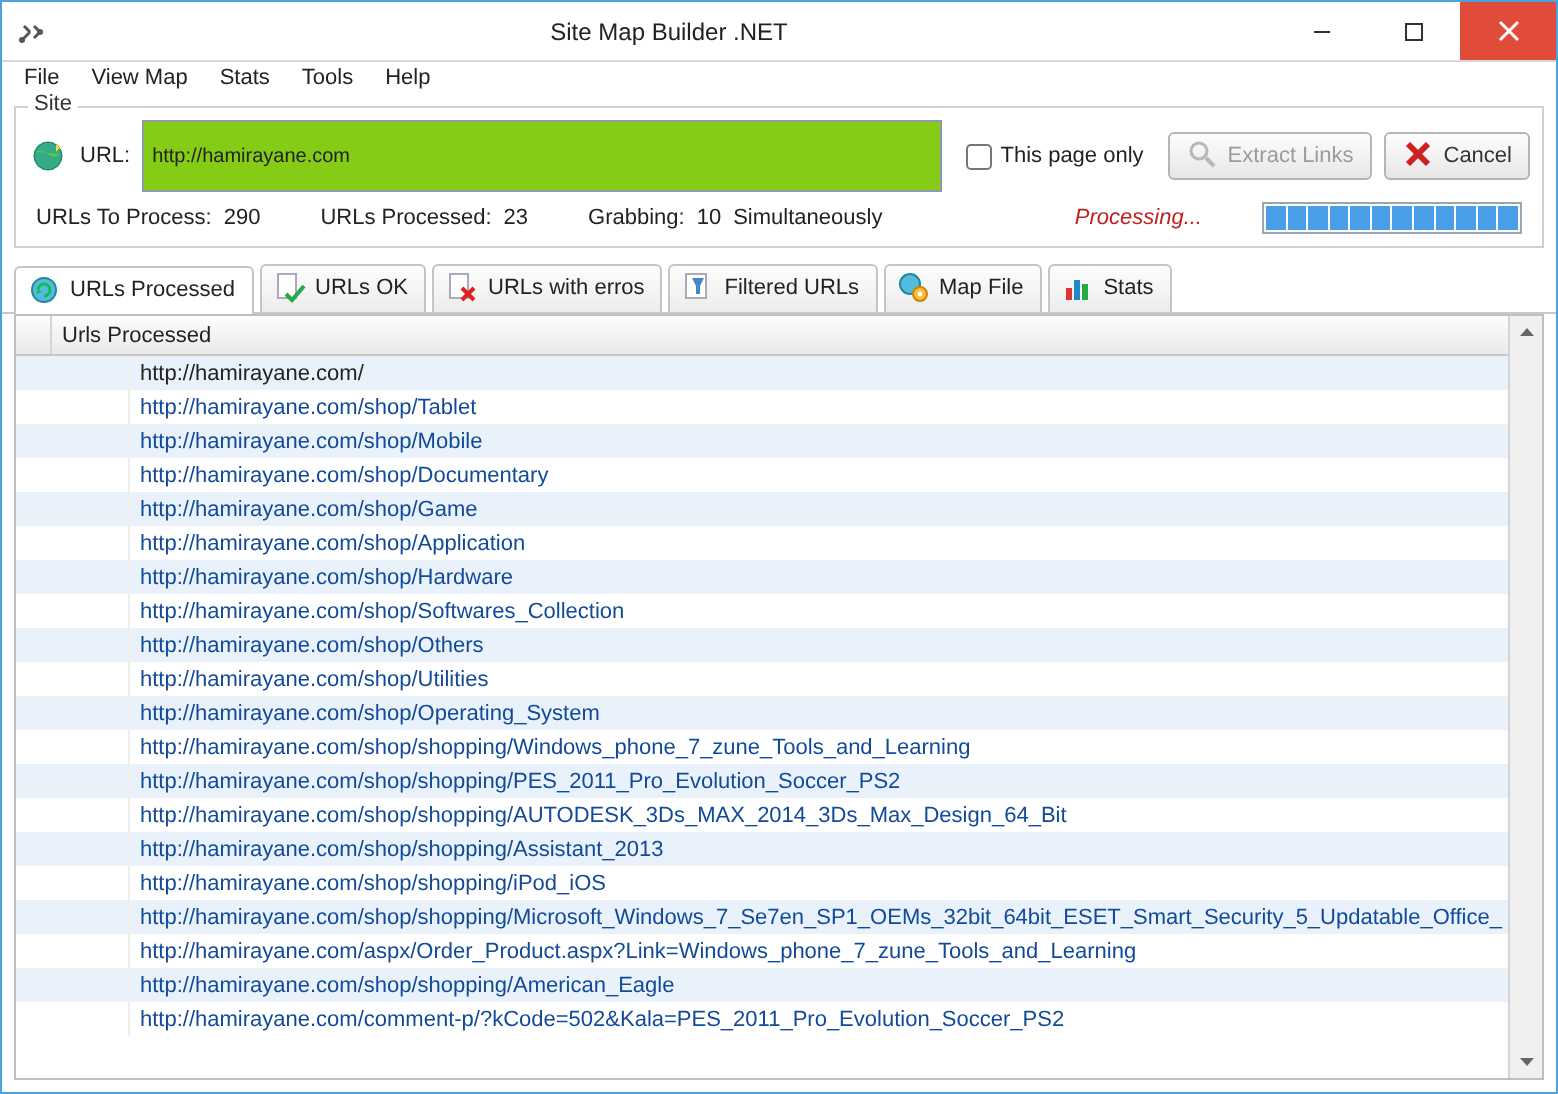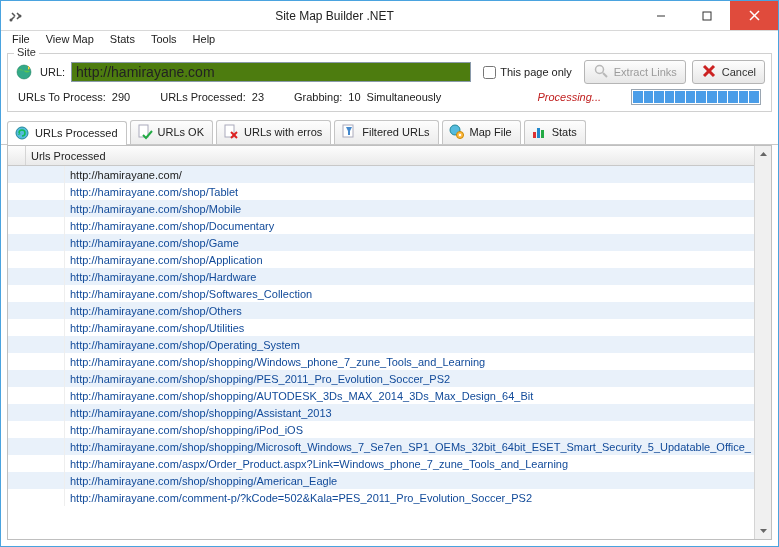--- a/index.html
+++ b/index.html
@@ -38,22 +38,22 @@
   padding:6px 6px 4px 6px;
   position:relative;
 }
 .site-group .legend {
   position:absolute; top:-8px; left:6px; background:#fff; padding:0 3px; color:#333;
 }
 .urlrow { display:flex; align-items:center; gap:6px; }
 .urlrow .gicon { width:20px; height:20px; }
 .urlrow label { color:#222; }
 .urlinput {
-  flex:1; height:20px; border:1px solid #8a9aab; padding:1px 4px;
-  font-family:inherit; font-size:14px; background:#4d7c0f; color:#222;
+  flex:1; height:36px; border:1px solid #8a9aab; padding:1px 4px;
+  font-family:inherit; font-size:10px; background:#84cc16; color:#222;
 }
 .chk { display:flex; align-items:center; gap:4px; margin:0 6px; }
 .chk input { width:13px; height:13px; }
 .btn {
   height:24px; background:linear-gradient(#fdfdfd,#e7e7e7);
   border:1px solid #b5b5b5; border-radius:3px;
   display:flex; align-items:center; gap:5px; padding:0 8px;
   color:#333; cursor:default;
 }
 .btn.disabled { color:#9b9b9b; }

